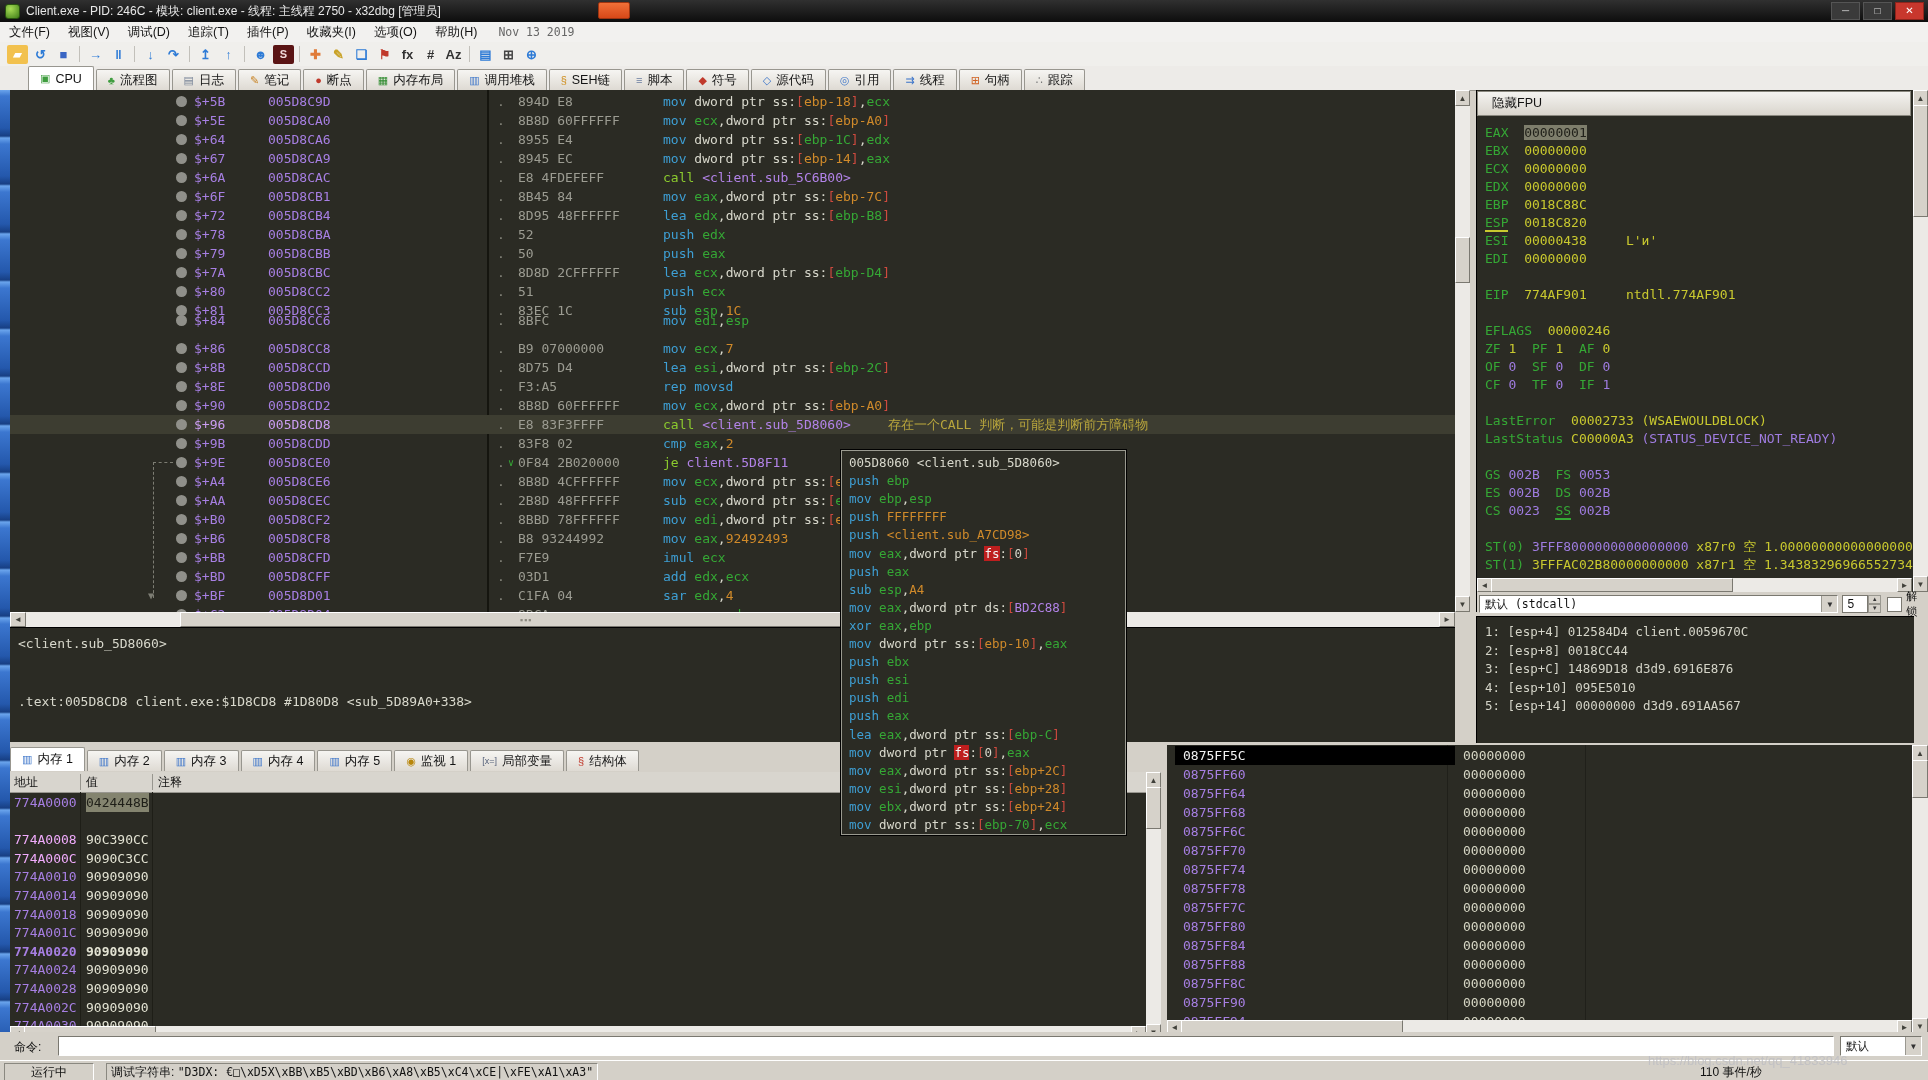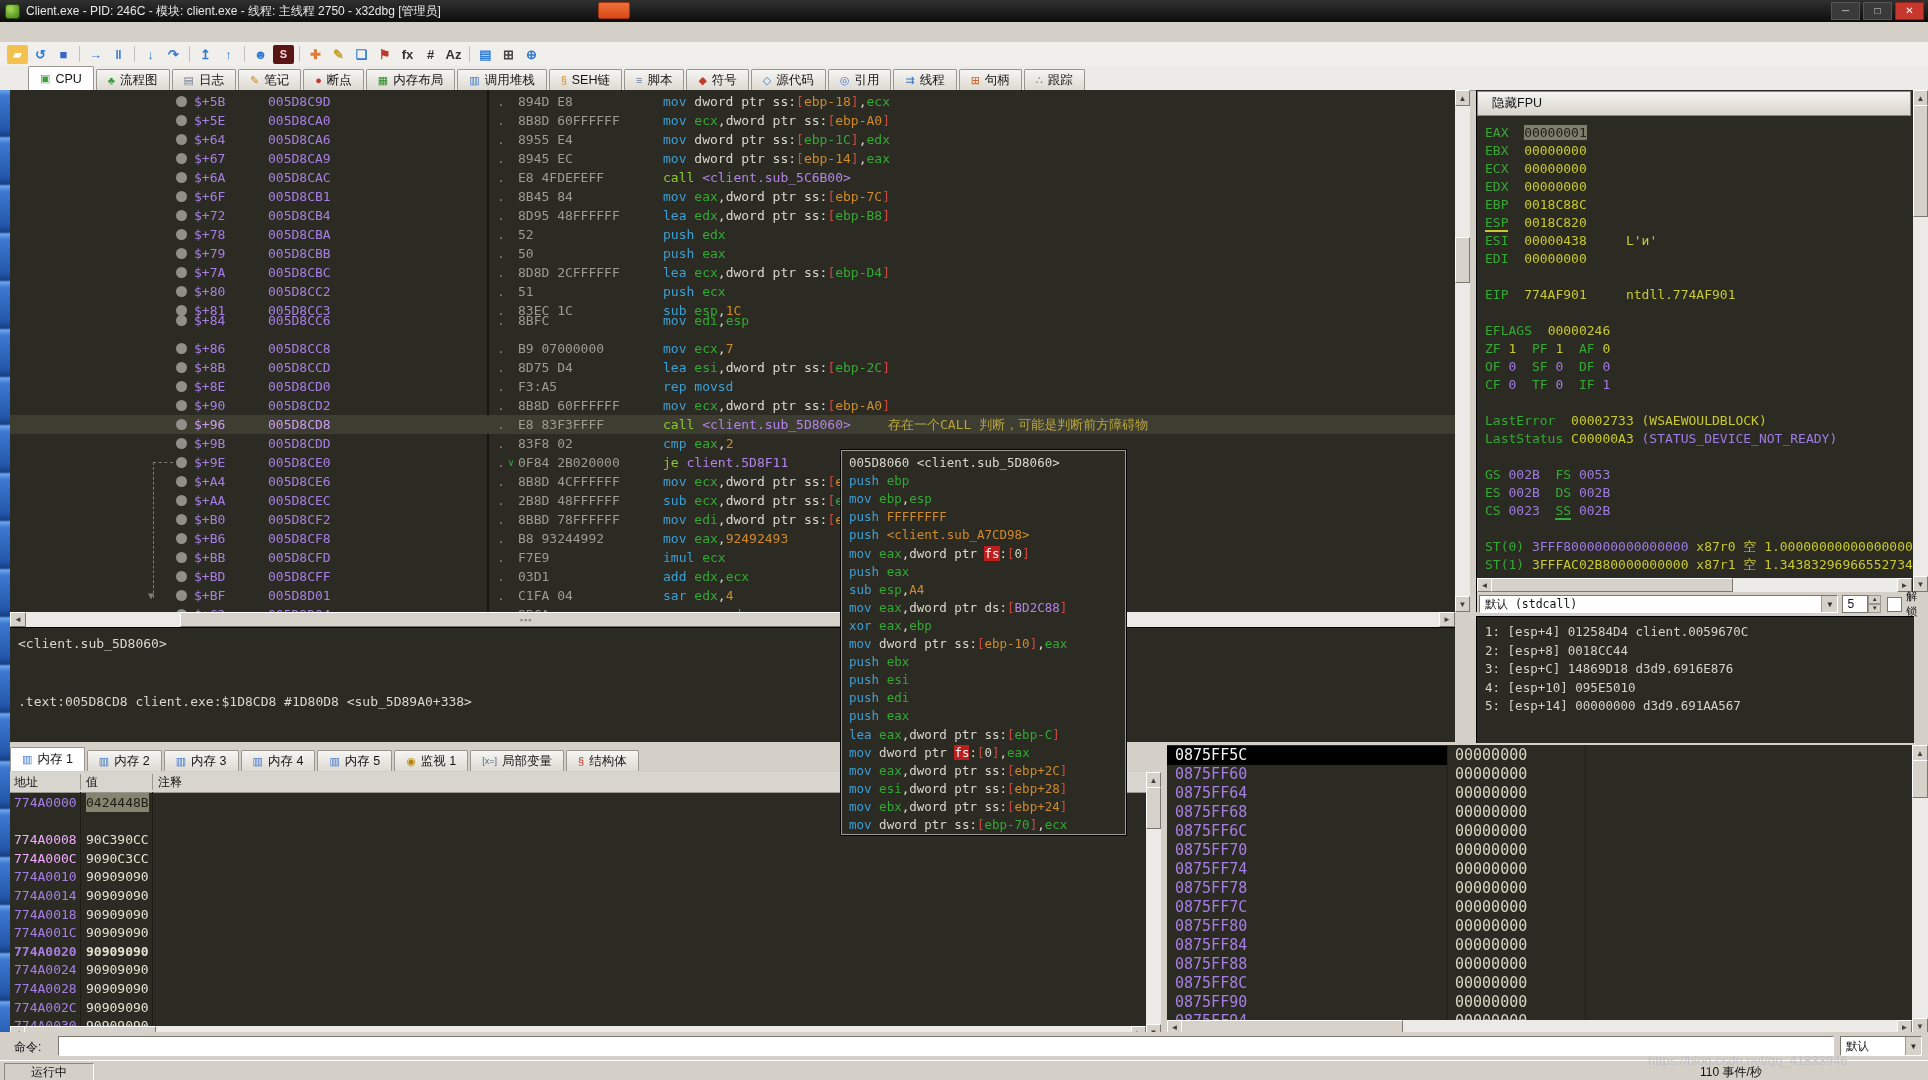--- a/index.html
+++ b/index.html
@@ -100,21 +100,21 @@
   .memhead{position:absolute;left:0;top:0;width:100%;height:20px;background:#D8D5CE;border-bottom:1px solid #98968F;
            font-size:12px;color:#141414;}
   .memhead span{position:absolute;top:2px;}
   .mem-coldiv{position:absolute;top:20px;bottom:0;width:1px;background:#1E1E17;}
   .mrow{position:absolute;height:19px;line-height:19px;font-size:13px;white-space:pre;}
   .maddr{position:absolute;left:4px;color:#A77FE3;} .maddr.olive{color:#f0abfc;}
   .mval{position:absolute;left:76px;color:#E2E2D2;}
   .mval.hl{background:#84846F;color:#1F1F18;}
   
   .stackpane{left:1167px;top:745px;width:745px;height:275px;overflow:hidden;}
-  .srow{position:absolute;left:0;width:100%;height:19px;line-height:19px;font-size:15px;white-space:pre;}
+  .srow{position:absolute;left:8px;width:100%;height:19px;line-height:19px;font-size:13px;white-space:pre;}
   .srow .sa{position:absolute;left:8px;color:#A77FE3;}
   .srow .sv{position:absolute;left:288px;color:#D6D6C4;}
   .srow.sel .selbg{position:absolute;left:0;top:0;width:280px;height:100%;background:#000;}
   .srow.sel .sa{color:#F2F2F2;}
   .st-coldiv{position:absolute;top:0;bottom:0;width:1px;background:#20201A;}
   
   .cmdband{left:0;top:1032px;width:1928px;height:28px;background:#D4D0C8;}
   .cmdlabel{position:absolute;left:14px;top:7px;font-size:12px;color:#111;}
   .cmdinput{position:absolute;left:58px;top:4px;width:1776px;height:20px;background:#fff;
             border:1px solid;border-color:#7A7870 #FFF #FFF #7A7870;box-sizing:border-box;}
@@ -137,20 +137,31 @@
     <div class="app-icon"></div>
     <span>Client.exe - PID: 246C - 模块: client.exe - 线程: 主线程 2750 - x32dbg [管理员]</span>
     <div style="margin-left:auto;display:flex;margin-right:4px;">
       <div class="win-btn">─</div>
       <div class="win-btn">□</div>
       <div class="win-btn win-close">✕</div>
     </div>
   </div>
   <div class="abs tb-artifact"></div>
 
+  <div class="abs menubar" id="menubar">
+      <div class="menu-item">文件(F)</div>
+      <div class="menu-item">视图(V)</div>
+      <div class="menu-item">调试(D)</div>
+      <div class="menu-item">追踪(T)</div>
+      <div class="menu-item">插件(P)</div>
+      <div class="menu-item">收藏夹(I)</div>
+      <div class="menu-item">选项(O)</div>
+      <div class="menu-item">帮助(H)</div>
+      <div class="menu-date">Nov 13 2019</div>
+    </div>
 
   <div class="abs toolbar" id="toolbar">
       <div class="tb" style="color: rgb(255, 255, 255); background: rgb(242, 193, 78); font-size: 11px;">▰</div>
       <div class="tb" style="color: rgb(46, 123, 214);">↺</div>
       <div class="tb" style="color: rgb(58, 102, 196);">■</div>
       <div class="tb-sep"></div>
       <div class="tb" style="color: rgb(46, 123, 214);">→</div>
       <div class="tb" style="color: rgb(46, 123, 214);">‖</div>
       <div class="tb-sep"></div>
       <div class="tb" style="color: rgb(46, 123, 214);">↓</div>
@@ -452,20 +463,23 @@
     <div class="cmdlabel">命令:</div>
     <div class="cmdinput"></div>
     <div class="combo" style="position:absolute;left:1840px;top:4px;width:82px;height:20px;">
       <span>默认</span>
       <span class="arr">▼</span>
     </div>
   </div>
 
   <div class="abs statusbar">
     <div class="sunken" style="left:4px;width:80px;justify-content:center;">运行中</div>
+    <div class="sunken" style="left:106px;">
+      <span>调试字符串:</span>&nbsp;<span class="mono" style="font-size:11.5px;">"D3DX: €□\xD5X\xBB\xB5\xBD\xB6\xA8\xB5\xC4\xCE|\xFE\xA1\xA3"</span>
+    </div>
     <div class="abs" style="left:1700px;top:3px;">110 事件/秒</div>
   </div>
 
   <div class="abs tooltip mono" id="tooltip">
       <div class="tl" style="top: 3px;"><span class="tk-hdr">005D8060 &lt;client.sub_5D8060&gt;</span></div>
       <div class="tl" style="top: 21.1px;"><span class="tk-mn">push </span><span class="tk-reg">ebp</span></div>
       <div class="tl" style="top: 39.2px;"><span class="tk-mn">mov </span><span class="tk-reg">ebp</span><span class="tk-ptr">,</span><span class="tk-reg">esp</span></div>
       <div class="tl" style="top: 57.3px;"><span class="tk-mn">push </span><span class="tk-num">FFFFFFFF</span></div>
       <div class="tl" style="top: 75.4px;"><span class="tk-mn">push </span><span class="tk-num">&lt;client.sub_A7CD98&gt;</span></div>
       <div class="tl" style="top: 93.5px;"><span class="tk-mn">mov </span><span class="tk-reg">eax</span><span class="tk-ptr">,</span><span class="tk-ptr">dword ptr </span><span class="tk-seg">fs</span><span class="tk-ptr">:</span><span class="tk-brk">[</span><span class="tk-ptr">0</span><span class="tk-brk">]</span></div>

